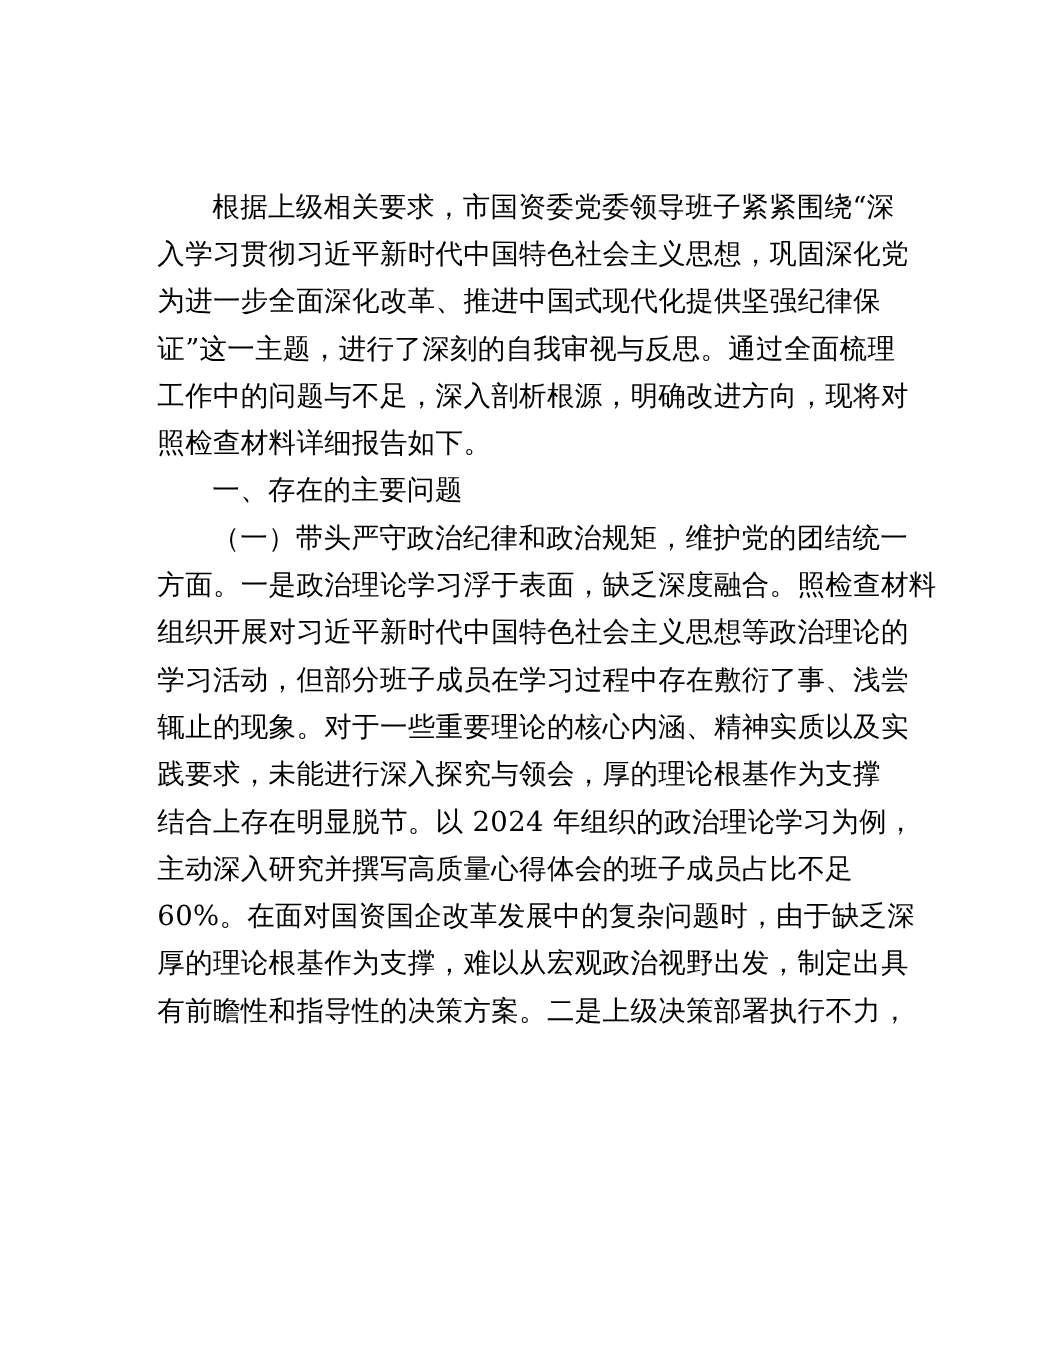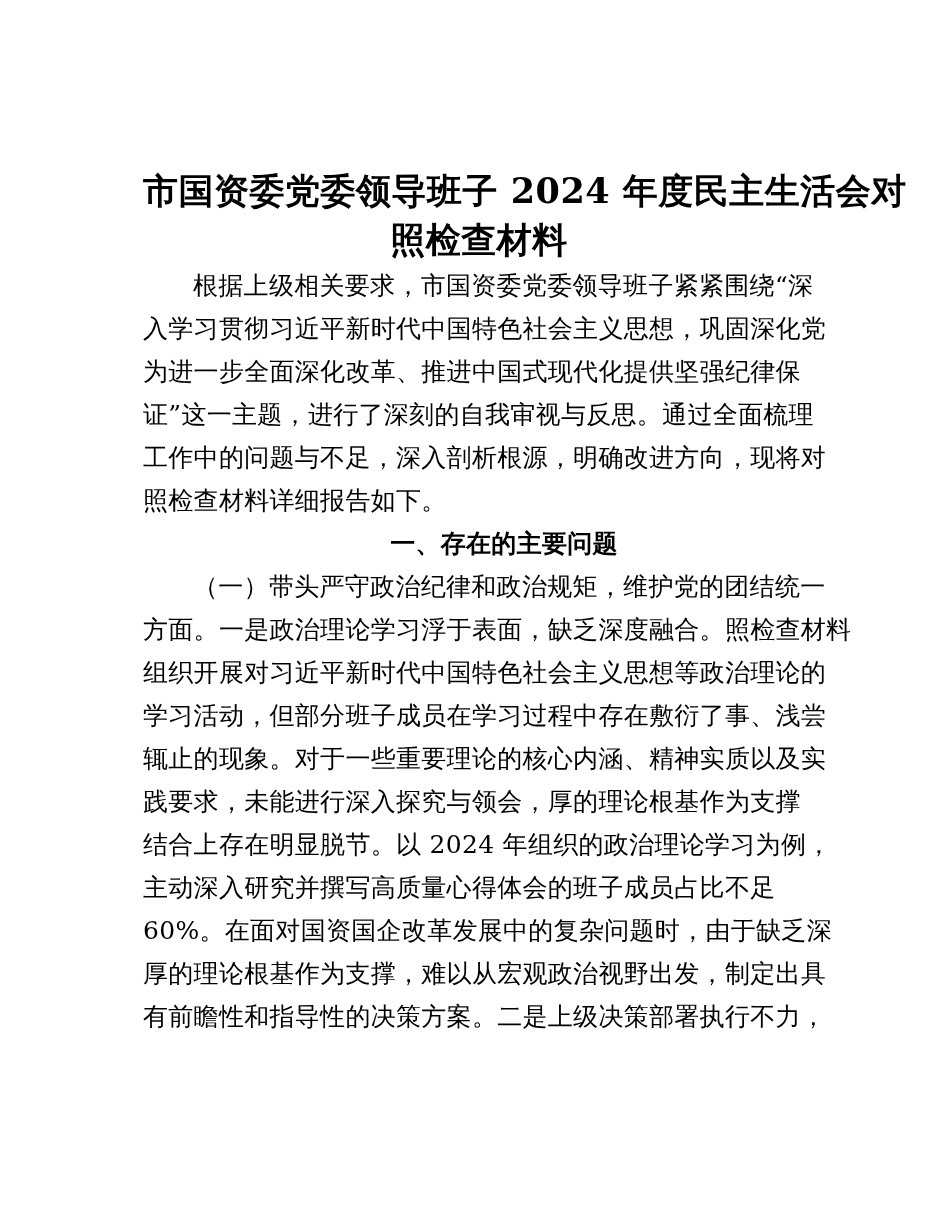--- a/index.html
+++ b/index.html
@@ -43,33 +43,28 @@
     text-align: left;
   }
   .block .line {
     white-space: nowrap;
     letter-spacing: 0.3px;
   }
   .block .line.indent {
     text-indent: 50px;
   }
   .heading .line {
-    font-weight: bold;
-    text-align: center;
+    font-weight: normal;
   }
 </style>
 </head>
 <body>
 
 <div class="page">
   <div class="content">
-    <h1 class="doc-title">
-      <div class="line">市国资委党委领导班子 2024 年度民主生活会对</div>
-      <div class="line">照检查材料</div>
-    </h1>
     <div id="doc-body">
         <div class="block paragraph">
           <div class="line indent">根据上级相关要求，市国资委党委领导班子紧紧围绕“深</div>
           <div class="line">入学习贯彻习近平新时代中国特色社会主义思想，巩固深化党</div>
           <div class="line">为进一步全面深化改革、推进中国式现代化提供坚强纪律保</div>
           <div class="line">证”这一主题，进行了深刻的自我审视与反思。通过全面梳理</div>
           <div class="line">工作中的问题与不足，深入剖析根源，明确改进方向，现将对</div>
           <div class="line">照检查材料详细报告如下。</div>
         </div>
         <div class="block heading">

